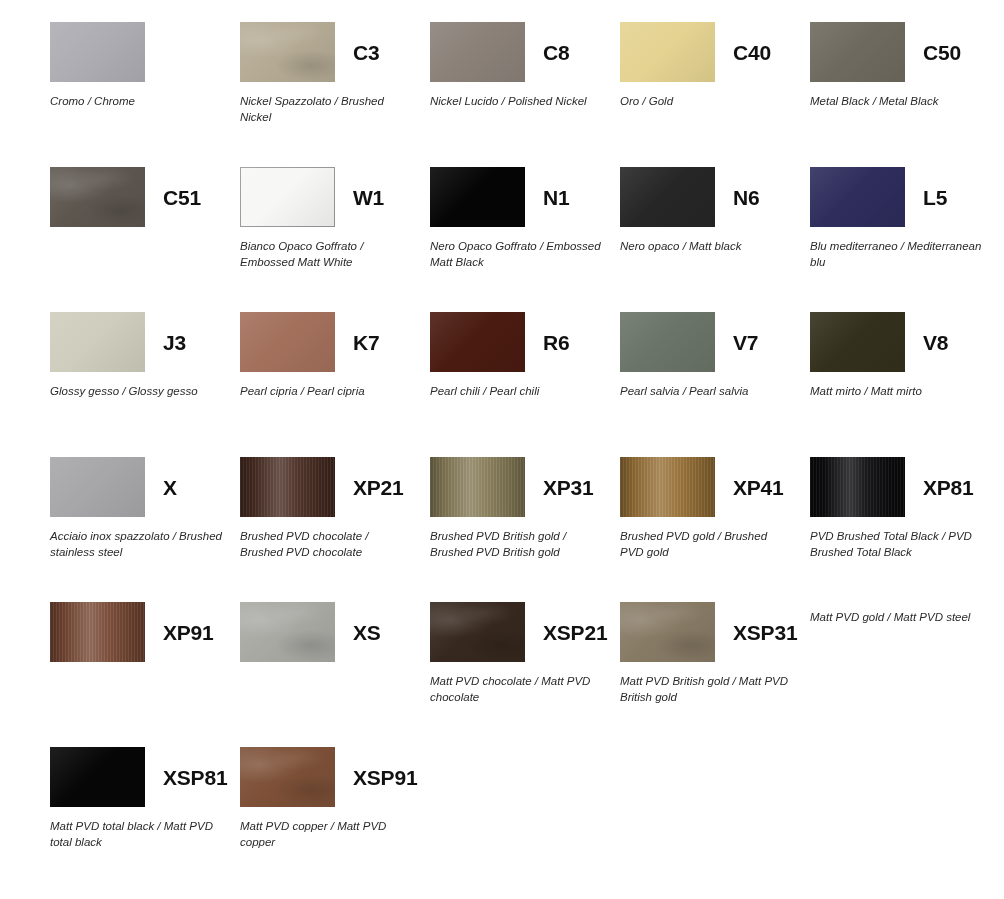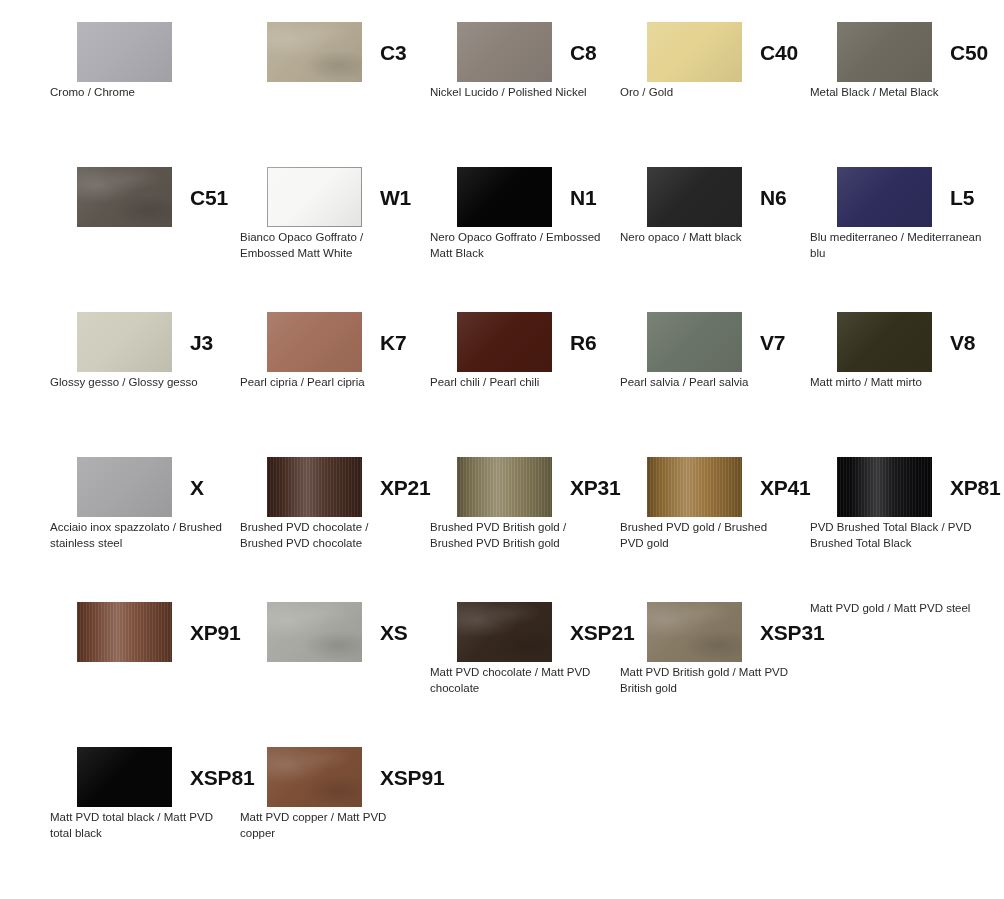--- a/index.html
+++ b/index.html
@@ -29,21 +29,20 @@
 
   .swatch-cell {
     width: 190px;
     position: relative;
   }
 
   .swatch-top {
     display: flex;
     align-items: center;
     height: 64px;
-    margin-left: 27px;
   }
 
   .swatch-chip {
     width: 95px;
     height: 60px;
     flex: 0 0 95px;
     background-color: #bbb;
     position: relative;
     overflow: hidden;
   }
@@ -108,22 +107,24 @@
     font-size: 21px;
     font-weight: bold;
     color: #111111;
     padding-left: 18px;
     line-height: 1;
     white-space: nowrap;
     letter-spacing: -0.2px;
   }
 
   .swatch-label {
+    margin-top: 9px;
     width: 172px;
     font-size: 11.5px;
+    font-style: italic;
     line-height: 1.42;
     color: #2a2a2a;
     word-wrap: break-word;
   }
 </style>
 </head>
 <body>
 
 <main id="swatch-grid">
     <div class="swatch-cell">
@@ -131,20 +132,21 @@
         <div class="swatch-chip litfall" title="Cromo / Chrome" style="background-color: rgb(173, 173, 179);"></div>
         <div class="swatch-code"></div>
       </div>
       <div class="swatch-label">Cromo / Chrome</div>
     </div>
     <div class="swatch-cell">
       <div class="swatch-top">
         <div class="swatch-chip grain litfall" title="Nickel Spazzolato / Brushed Nickel" style="background-color: rgb(181, 171, 149);"></div>
         <div class="swatch-code">C3</div>
       </div>
+      <div class="swatch-label">Nickel Spazzolato / Brushed Nickel</div>
     </div>
     <div class="swatch-cell">
       <div class="swatch-top">
         <div class="swatch-chip litfall" title="Nickel Lucido / Polished Nickel" style="background-color: rgb(139, 129, 121);"></div>
         <div class="swatch-code">C8</div>
       </div>
       <div class="swatch-label">Nickel Lucido / Polished Nickel</div>
     </div>
     <div class="swatch-cell">
       <div class="swatch-top">

